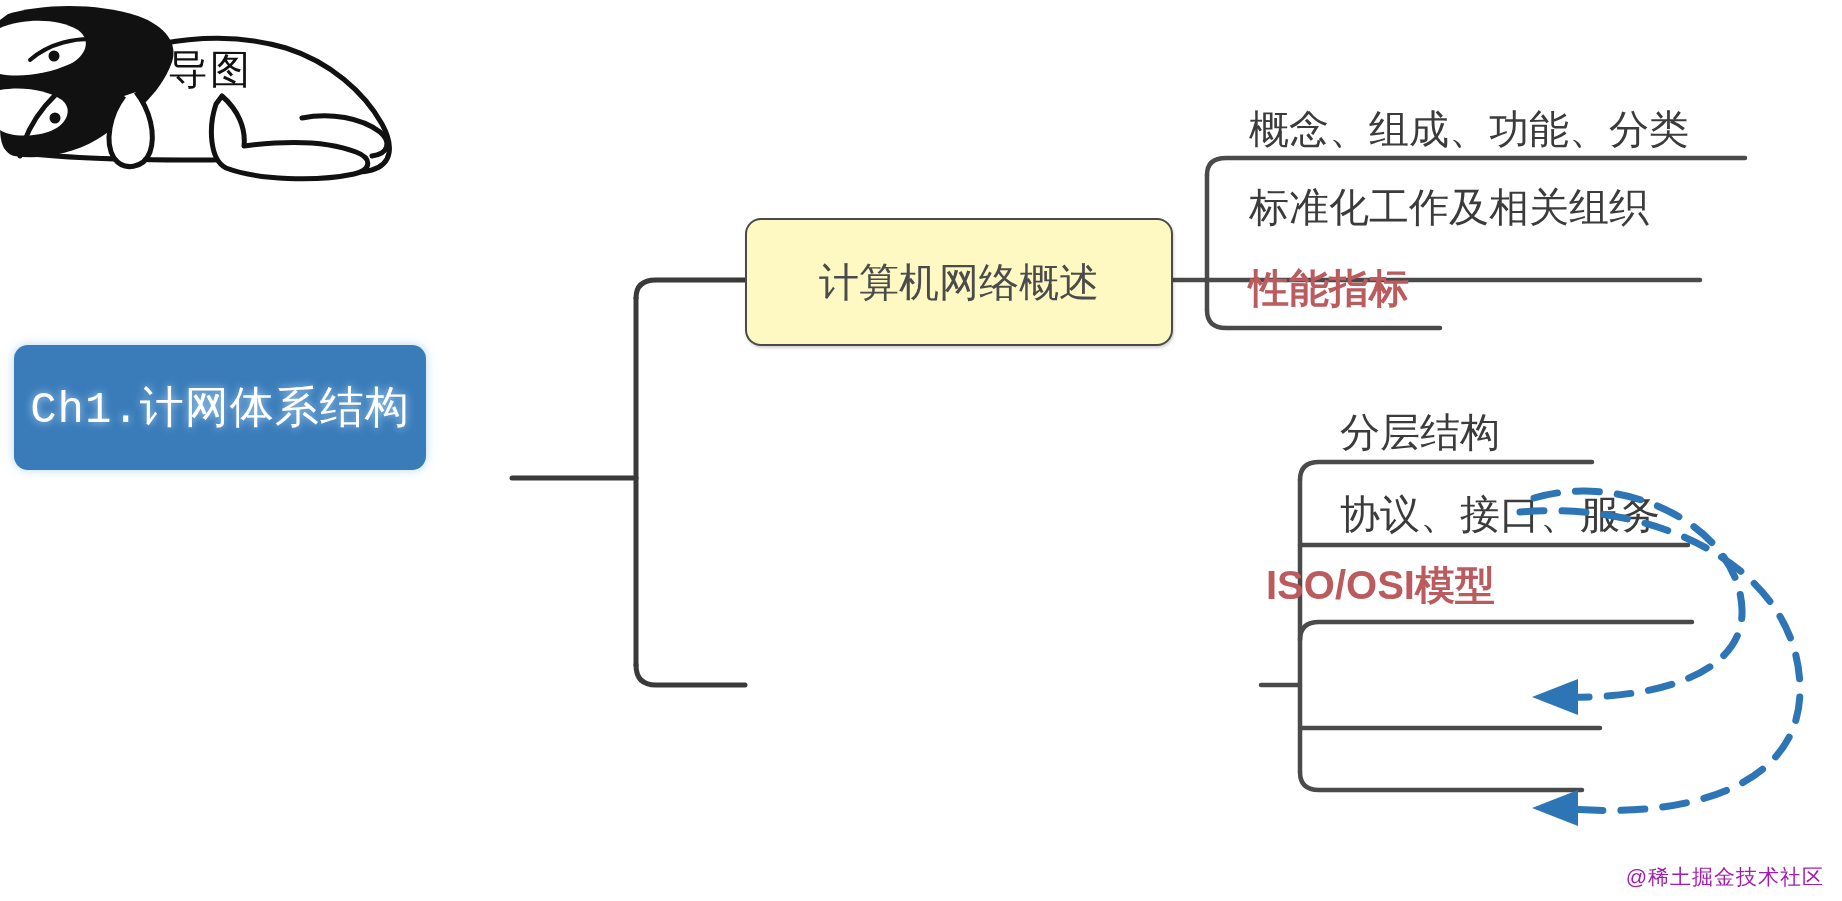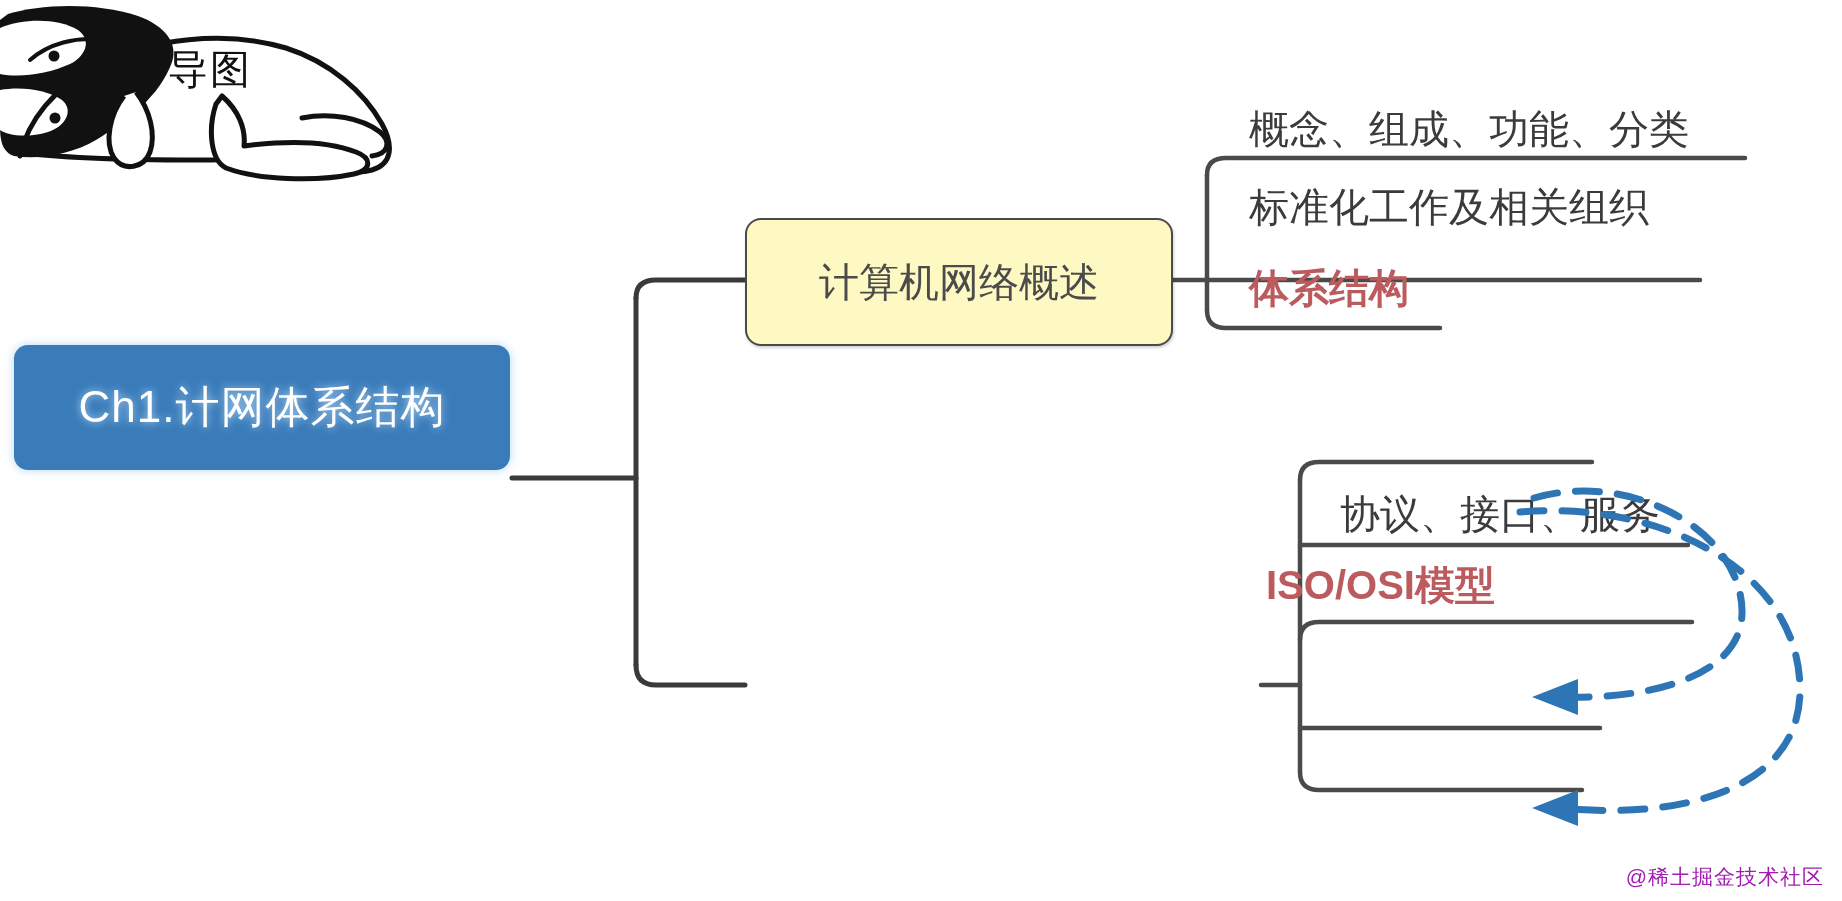--- a/index.html
+++ b/index.html
@@ -26,29 +26,30 @@
   }
   #mascot { z-index: 4; }
   #connectors { z-index: 2; }
   #arrows { z-index: 5; }
 
   
   .root-node {
     position: absolute;
     left: 14px;
     top: 345px;
-    width: 496px;
+    width: 412px;
     height: 125px;
     background: #3a7cba;
     border-radius: 14px;
     box-shadow: 0 0 10px rgba(120,185,235,0.55);
     display: flex;
     align-items: center;
     justify-content: center;
     z-index: 3;
+    font-family: Liberation Mono, monospace;
   }
   .root-label {
     color: #ffffff;
     font-size: 44px;
     letter-spacing: 1px;
     text-shadow: 0 0 8px rgba(200,230,255,0.85);
     white-space: nowrap;
   }
 
   
@@ -189,20 +190,21 @@
 
   <div class="root-node">
     <span class="root-label">Ch1.计网体系结构</span>
   </div>
 
   <div class="branch-node" id="branch-0">
     <span class="branch-label">计算机网络概述</span>
   </div>
   <div class="leaf" style="left:1249px; top:102px;">概念、组成、功能、分类</div>
   <div class="leaf" style="left:1249px; top:180px;">标准化工作及相关组织</div>
-  <div class="leaf red" style="left:1249px; top:261px;">体系结构</div>
-
+  <div class="leaf red" style="left:1249px; top:261px;">性能指标</div>
+
+  <div class="leaf" style="left:1340px; top:405px;">分层结构</div>
   <div class="leaf" style="left:1340px; top:487px;">协议、接口、服务</div>
   <div class="leaf red" style="left:1266px; top:558px;">ISO/OSI模型</div>
 
   <div class="watermark">@稀土掘金技术社区</div>
 
 </div>
 
 </body></html>

